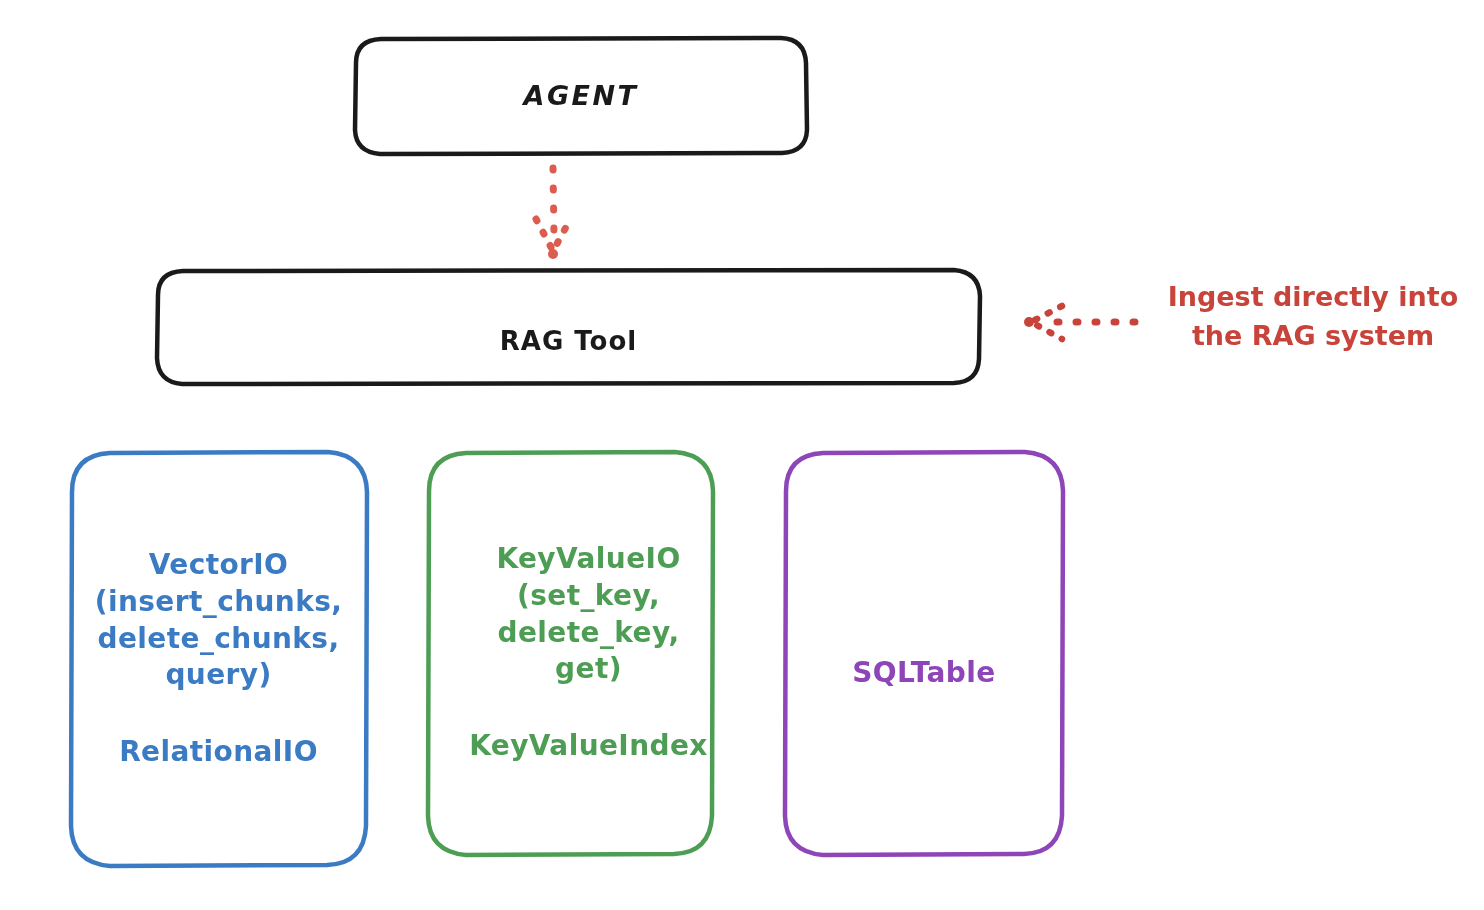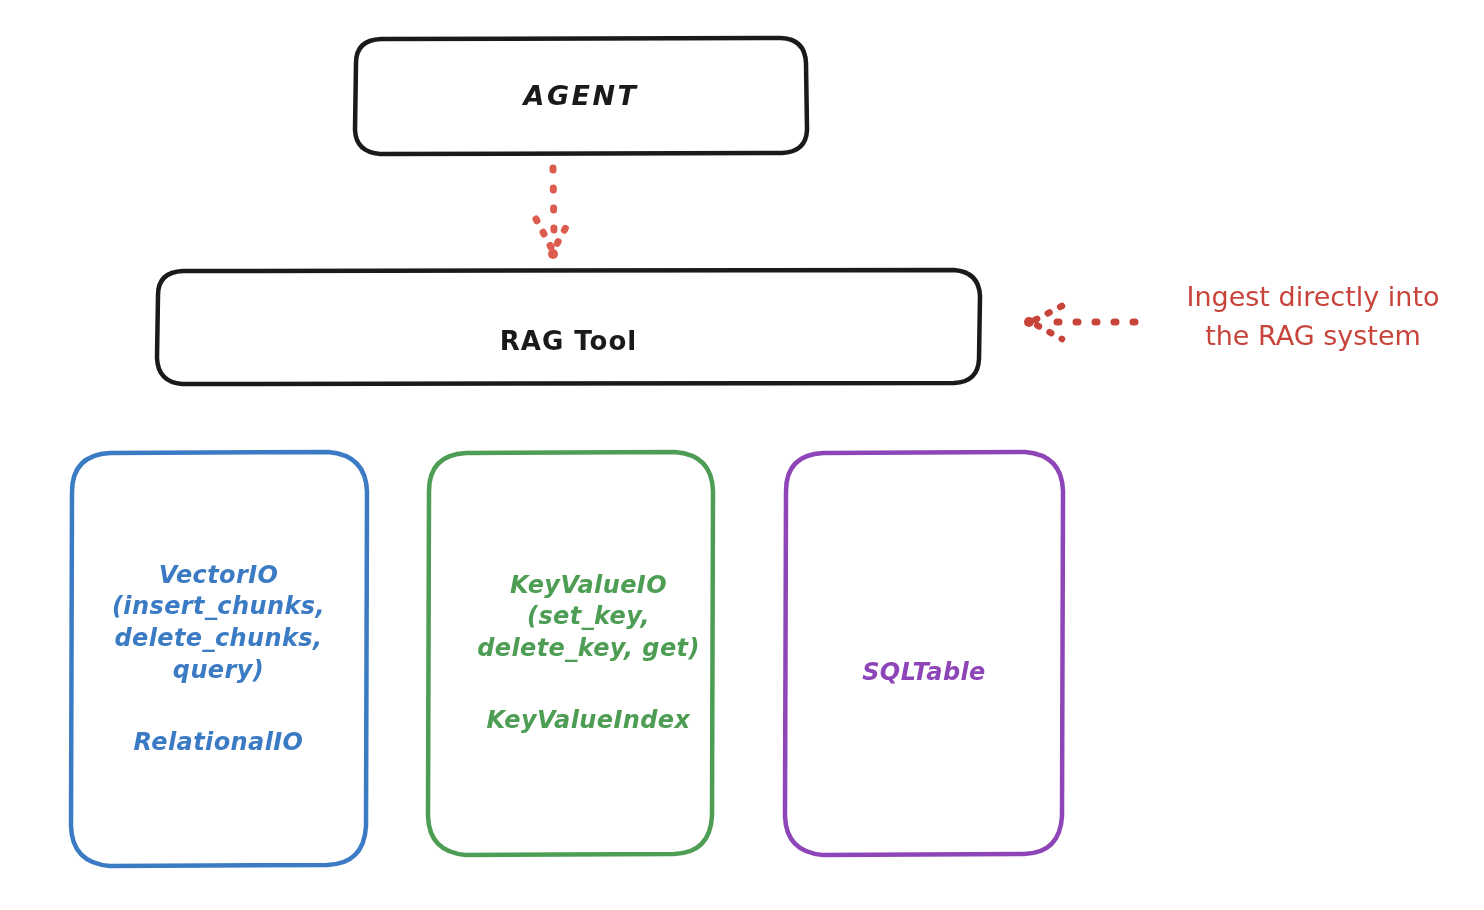--- a/index.html
+++ b/index.html
@@ -67,24 +67,23 @@
     font-family: "DejaVu Sans", sans-serif;
     font-size: 26px;
     font-weight: 600;
     letter-spacing: 1px;
     color: #1a1a1a;
   }
 
   
   .store-node .node-label {
     font-family: "DejaVu Sans", sans-serif;
-    font-size: 24px;
+    font-size: 28px;
     font-weight: 600;
     letter-spacing: 0.4px;
-    font-style: italic;
   }
   .store-node .node-label.secondary {
     margin-top: 40px;
   }
 
   #vector-node {
     left: 70px;
     top: 452px;
     width: 297px;
     height: 414px;
@@ -109,21 +108,21 @@
 
   
   #ingest-annotation {
     position: absolute;
     left: 1148px;
     top: 277px;
     width: 330px;
     text-align: center;
     font-family: "DejaVu Sans", sans-serif;
     font-size: 27px;
-    font-weight: 400;
+    font-weight: 700;
     line-height: 1.45;
     color: #c8433a;
     white-space: pre-line;
   }
 </style>
 </head>
 <body>
 
 <div id="canvas">
 

